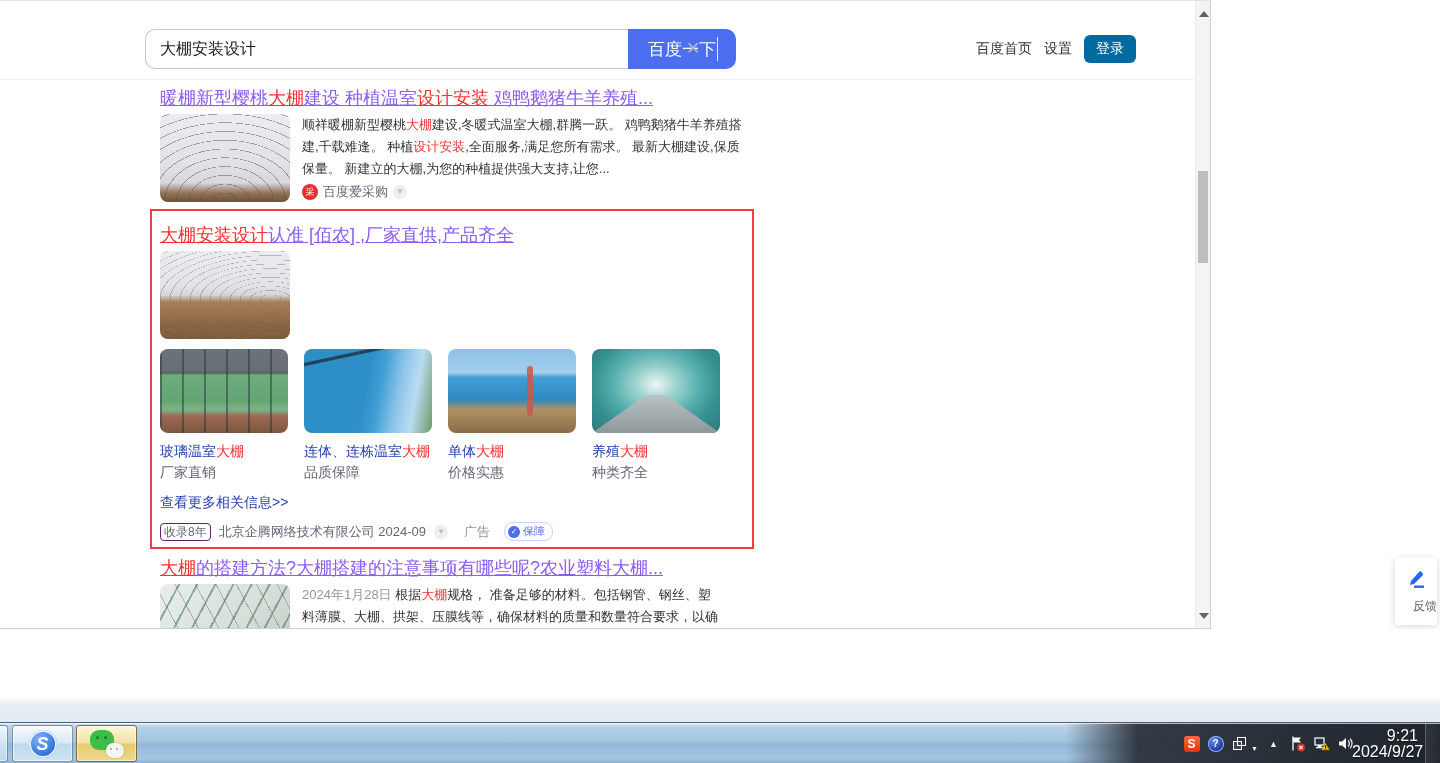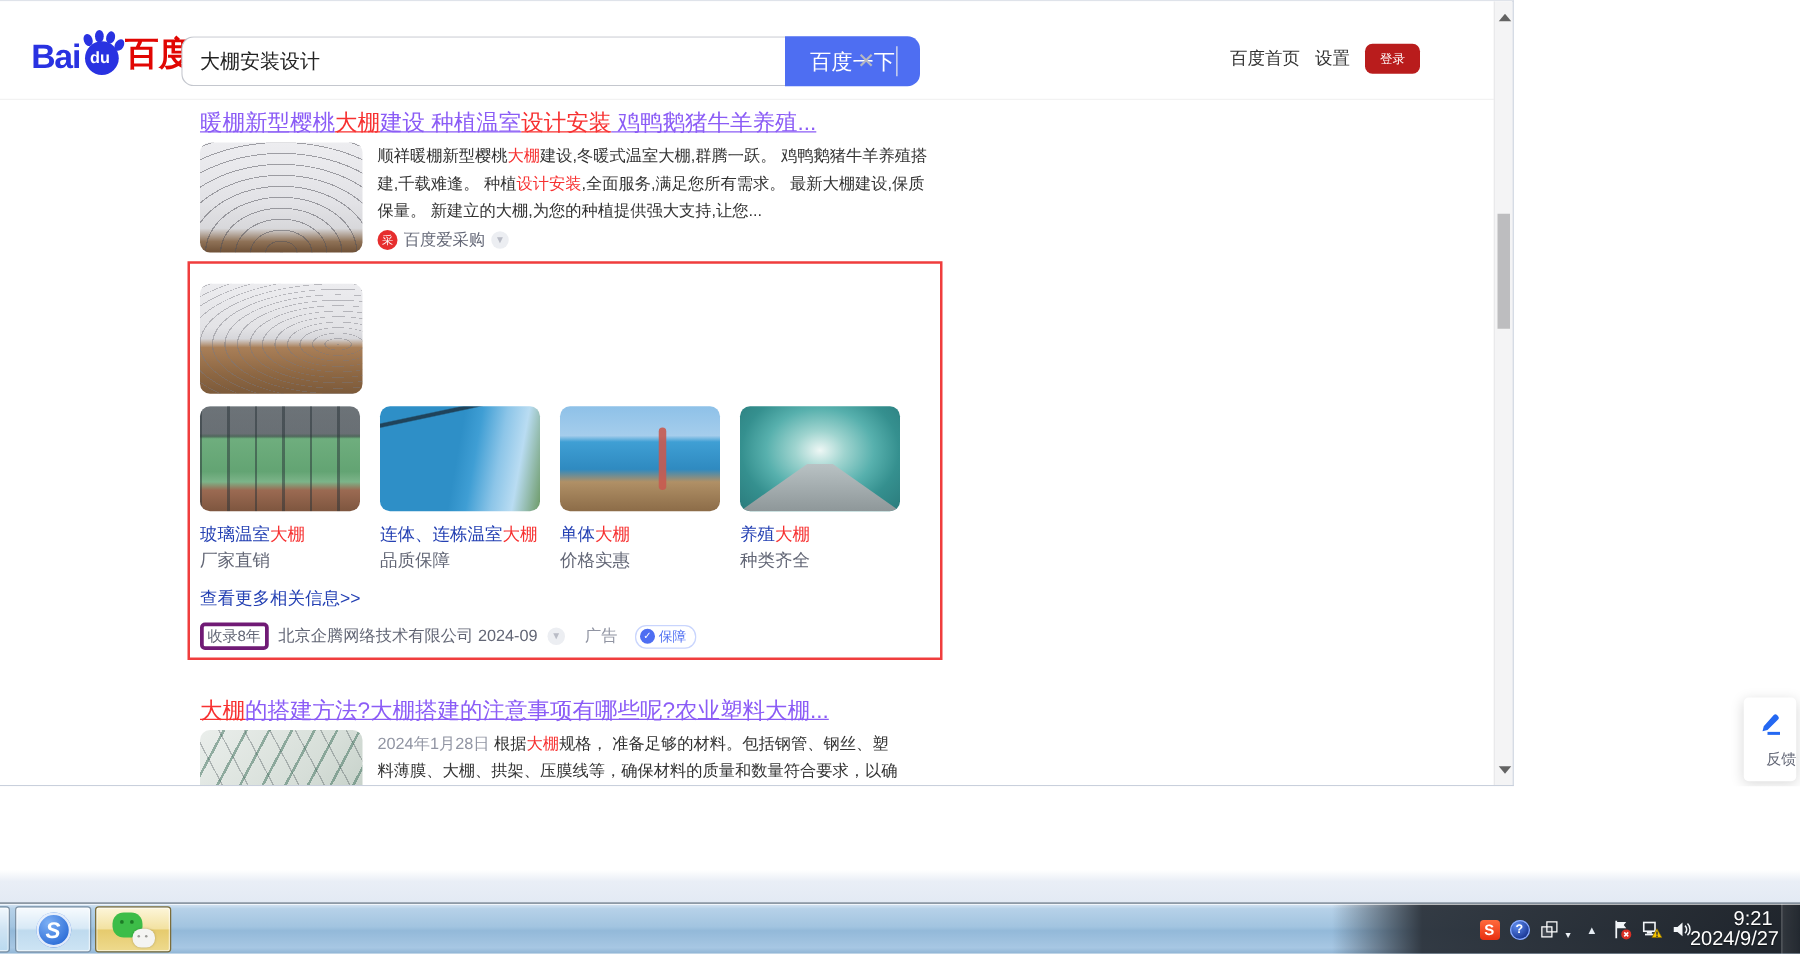--- a/index.html
+++ b/index.html
@@ -26,21 +26,21 @@
   .search-input { width:483px; height:40px; border:1px solid #c4c7ce; border-right:none; border-radius:10px 0 0 10px;
                   padding:0 66px 0 14px; font-size:16px; color:#222; outline:none; font-family:inherit; }
   .clear-x { position:absolute; left:538px; top:10px; width:20px; height:20px; color:#b6b8c1; font-size:17px; line-height:20px;
              text-align:center; cursor:pointer; }
   .input-sep { position:absolute; left:572px; top:8px; width:1px; height:24px; background:#e4e6ec; }
   .search-btn { width:108px; height:40px; background:#4e6ef2; color:#fff; font-size:17px; border:none;
                 border-radius:0 10px 10px 0; cursor:pointer; font-family:inherit; }
 
   .hdr-right { position:absolute; right:60px; top:34px; display:flex; align-items:center; gap:12px; }
   .hdr-link { font-size:14px; color:#333; cursor:pointer; white-space:nowrap; }
-  .login-btn { background:#b91c1c; color:#fff; font-size:10px; padding:5px 12px; border-radius:6px; border:none; cursor:pointer; font-family:inherit; }
+  .login-btn { background:#0369a1; color:#fff; font-size:14px; padding:5px 12px; border-radius:6px; border:none; cursor:pointer; font-family:inherit; }
 
   
   .content { position:absolute; left:160px; top:85px; width:586px; }
   .r-title { font-size:18px; line-height:24px; cursor:pointer; white-space:nowrap; }
   .r-title .b { color:#8b5cf6; text-decoration:underline; }
   .r-title .r { color:#f73131; text-decoration:underline; }
   .abstract { font-size:13px; line-height:22px; color:#333; }
   .abstract .r { color:#f73131; }
   .gray { color:#9195a3; }
 
@@ -58,21 +58,21 @@
   
   .ad-box { position:absolute; left:-10px; top:123px; width:604px; border:2px solid #f03d3d; padding:12px 8px 6px 8px; background:#fff; }
   .ad-cards { display:flex; gap:16px; margin-top:10px; }
   .ad-card { width:128px; cursor:pointer; }
   .card-img { width:128px; height:84px; border-radius:8px; }
   .card-t { font-size:14px; line-height:20px; margin-top:8px; white-space:nowrap; }
   .card-t .b { color:#2440b3; } .card-t .r { color:#f73131; }
   .card-sub { font-size:14px; color:#626675; margin-top:3px; }
   .more-link { display:inline-block; font-size:14px; color:#2440b3; margin-top:12px; cursor:pointer; }
   .ad-footer { display:flex; align-items:center; gap:8px; margin-top:10px; }
-  .age-badge { font-size:12px; color:#626675; border:3px solid #701a75; border-radius:4px; padding:0 3px; line-height:16px; }
+  .age-badge { font-size:12px; color:#626675; border:1px solid #701a75; border-radius:4px; padding:0 3px; line-height:16px; }
   .ad-src { font-size:13px; color:#626675;text-align:center; }
   .ad-label { font-size:13px; color:#9195a3; margin-left:8px; }
   .guar-pill { display:flex; align-items:center; gap:3px; border:1px solid #c9d5fd; border-radius:9px; padding:1px 7px 1px 3px;
                margin-left:6px; cursor:pointer; }
   .shield { width:12px; height:12px; border-radius:50%; background:#4e6ef2; color:#fff; font-size:8px; line-height:12px; text-align:center; }
   .guar-txt { font-size:11px; color:#4e6ef2; }
 
   
   .ph1 { background:linear-gradient(#ededf0 0%,#e2e2e6 55%,#d8d8db 78%,#8f7257 90%,#6f5137 100%); position:relative; overflow:hidden;}
   .ph1::before{ content:""; position:absolute; inset:0;
@@ -154,32 +154,20 @@
            text-shadow:0 1px 1px rgba(0,0,0,.6); cursor:default; }
   .show-desktop { position:absolute; right:0; top:0; width:15px; height:41px; border-left:1px solid rgba(255,255,255,.25);
                   background:linear-gradient(to right, rgba(255,255,255,.08), rgba(255,255,255,.02)); cursor:pointer; }
 </style>
 </head>
 <body>
 
 <div class="browser">
 
   <div class="bd-header">
-    <div class="logo">
-      <span class="bai">Bai</span>
-      <span class="paw">
-        <span class="toe t1"></span>
-          <span class="toe t2"></span>
-          <span class="toe t3"></span>
-          <span class="toe t4"></span>
-        <span class="pad"></span>
-        <span class="du">du</span>
-      </span>
-      <span class="cn">百度</span>
-    </div>
 
     <div class="search-wrap">
       <input class="search-input" type="text" value="大棚安装设计" style="">
       <span class="clear-x">✕</span>
       <span class="input-sep"></span>
       <button class="search-btn">百度一下</button>
     </div>
 
     <div class="hdr-right">
       <span class="hdr-link">百度首页</span>
@@ -199,20 +187,21 @@
           <div class="src-row">
             <span class="src-badge">采</span>
             <span class="src-name">百度爱采购</span>
             <span class="chev-circle">▼</span>
           </div>
         </div>
       </div>
     </div>
 
     <div class="ad-box">
+      <div class="r-title"><span class="r">大棚安装设计</span><span class="b">认准 [佰农] ,厂家直供,产品齐全</span></div>
       <div class="res-row">
         <div class="thumb ph2"></div>
       </div>
 
       <div class="ad-cards">
         <div class="ad-card">
           <div class="card-img ph3"></div>
           <div class="card-t"><span class="b">玻璃温室</span><span class="r">大棚</span></div>
           <div class="card-sub">厂家直销</div>
         </div>

